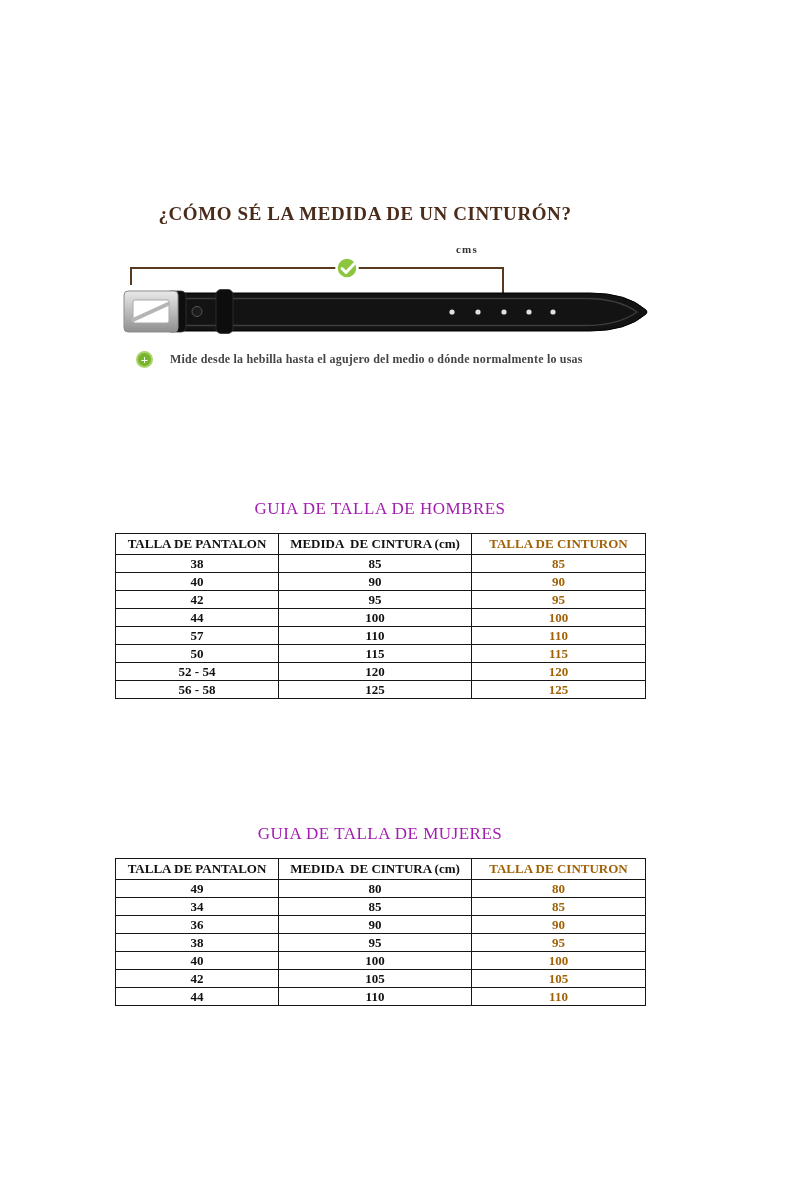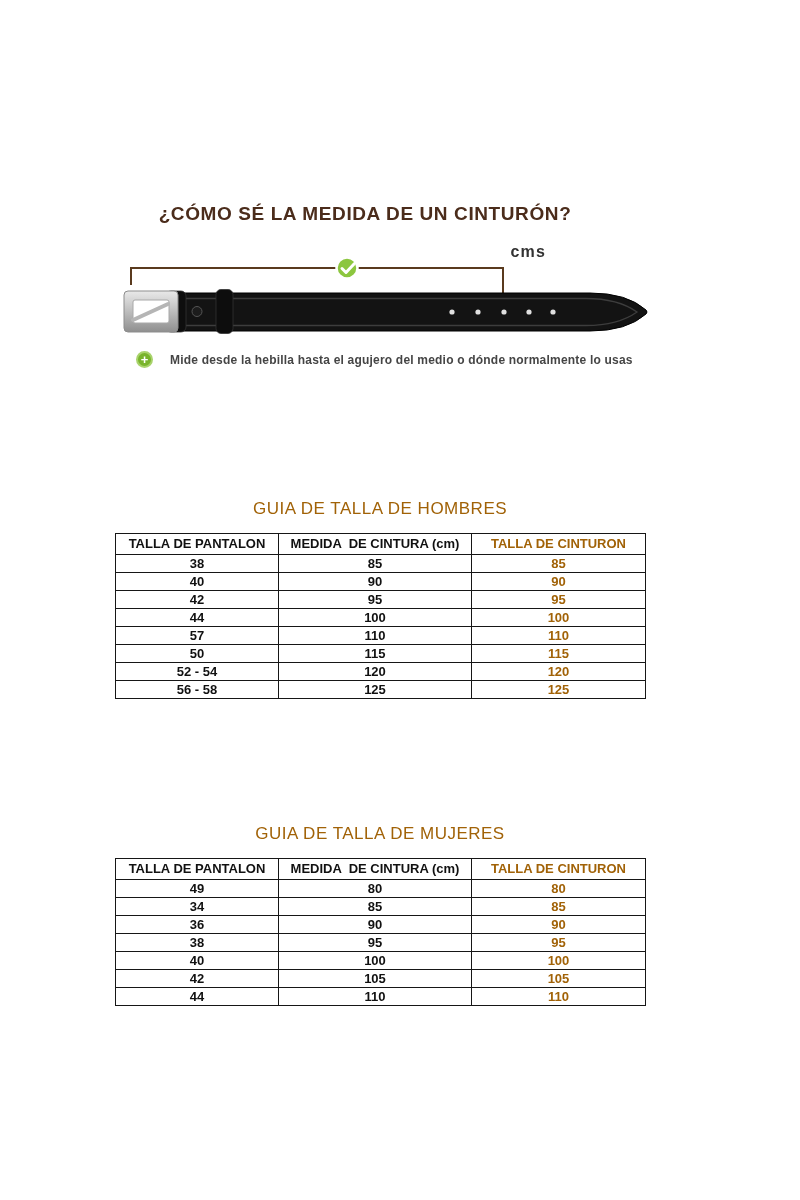--- a/index.html
+++ b/index.html
@@ -1,48 +1,48 @@
 <!DOCTYPE html>
 <html><head>
 <meta charset="utf-8">
 <style>
   html,body{margin:0;padding:0;background:#ffffff;}
   .page{
     position:relative;width:674px;height:1200px;background:#ffffff;overflow:hidden;
-    font-family:Liberation Sans, sans-serif;color:#111;
+    font-family:Liberation Serif, serif;color:#111;
   }
   
   .main-title{
     position:absolute;top:203px;left:0;width:730px;margin:0;
     text-align:center;font-size:19px;font-weight:bold;letter-spacing:.6px;
     color:#4b2c1b;
   }
   
   .belt-figure{position:absolute;left:100px;top:240px;width:570px;height:100px;}
   .belt-figure svg{display:block;width:570px;height:100px;}
   .cms-label{
-    position:absolute;left:500px;top:243px;width:46px;text-align:right;
-    font-size:16px;font-weight:bold;letter-spacing:1.2px;color:#333;
+    position:absolute;left:456px;top:243px;width:46px;text-align:left;
+    font-size:11px;font-weight:bold;letter-spacing:1.2px;color:#333;
   }
   
   .note{position:absolute;left:136px;top:351px;display:flex;align-items:center;}
   .plus-icon{
     width:17px;height:17px;border-radius:50%;
     background:#79b42c;border:2px solid #a9d36c;box-sizing:border-box;
     color:#fff;font-size:13px;font-weight:bold;line-height:13px;text-align:center;
     margin-right:17px;
   }
   .note-text{font-size:12px;font-weight:bold;color:#454545;letter-spacing:.2px;}
   
   .table-section{position:absolute;left:115px;width:530px;}
   .table-section.men{top:498px;}
   .table-section.women{top:823px;}
   .table-title{
     margin:0 0 13px 0;text-align:center;font-size:17px;font-weight:normal;
-    letter-spacing:.5px;color:#a16207;line-height:22px;
+    letter-spacing:.5px;color:#a21caf;line-height:22px;
   }
   .size-table{
     border-collapse:collapse;table-layout:fixed;width:530px;
     font-size:13px;font-weight:bold;color:#111;
   }
   .size-table th,.size-table td{
     border:1.5px solid #161616;text-align:center;padding:0;
     overflow:hidden;white-space:pre-wrap;
   }
   .size-table th{height:20px;line-height:20px;font-size:13px;}

